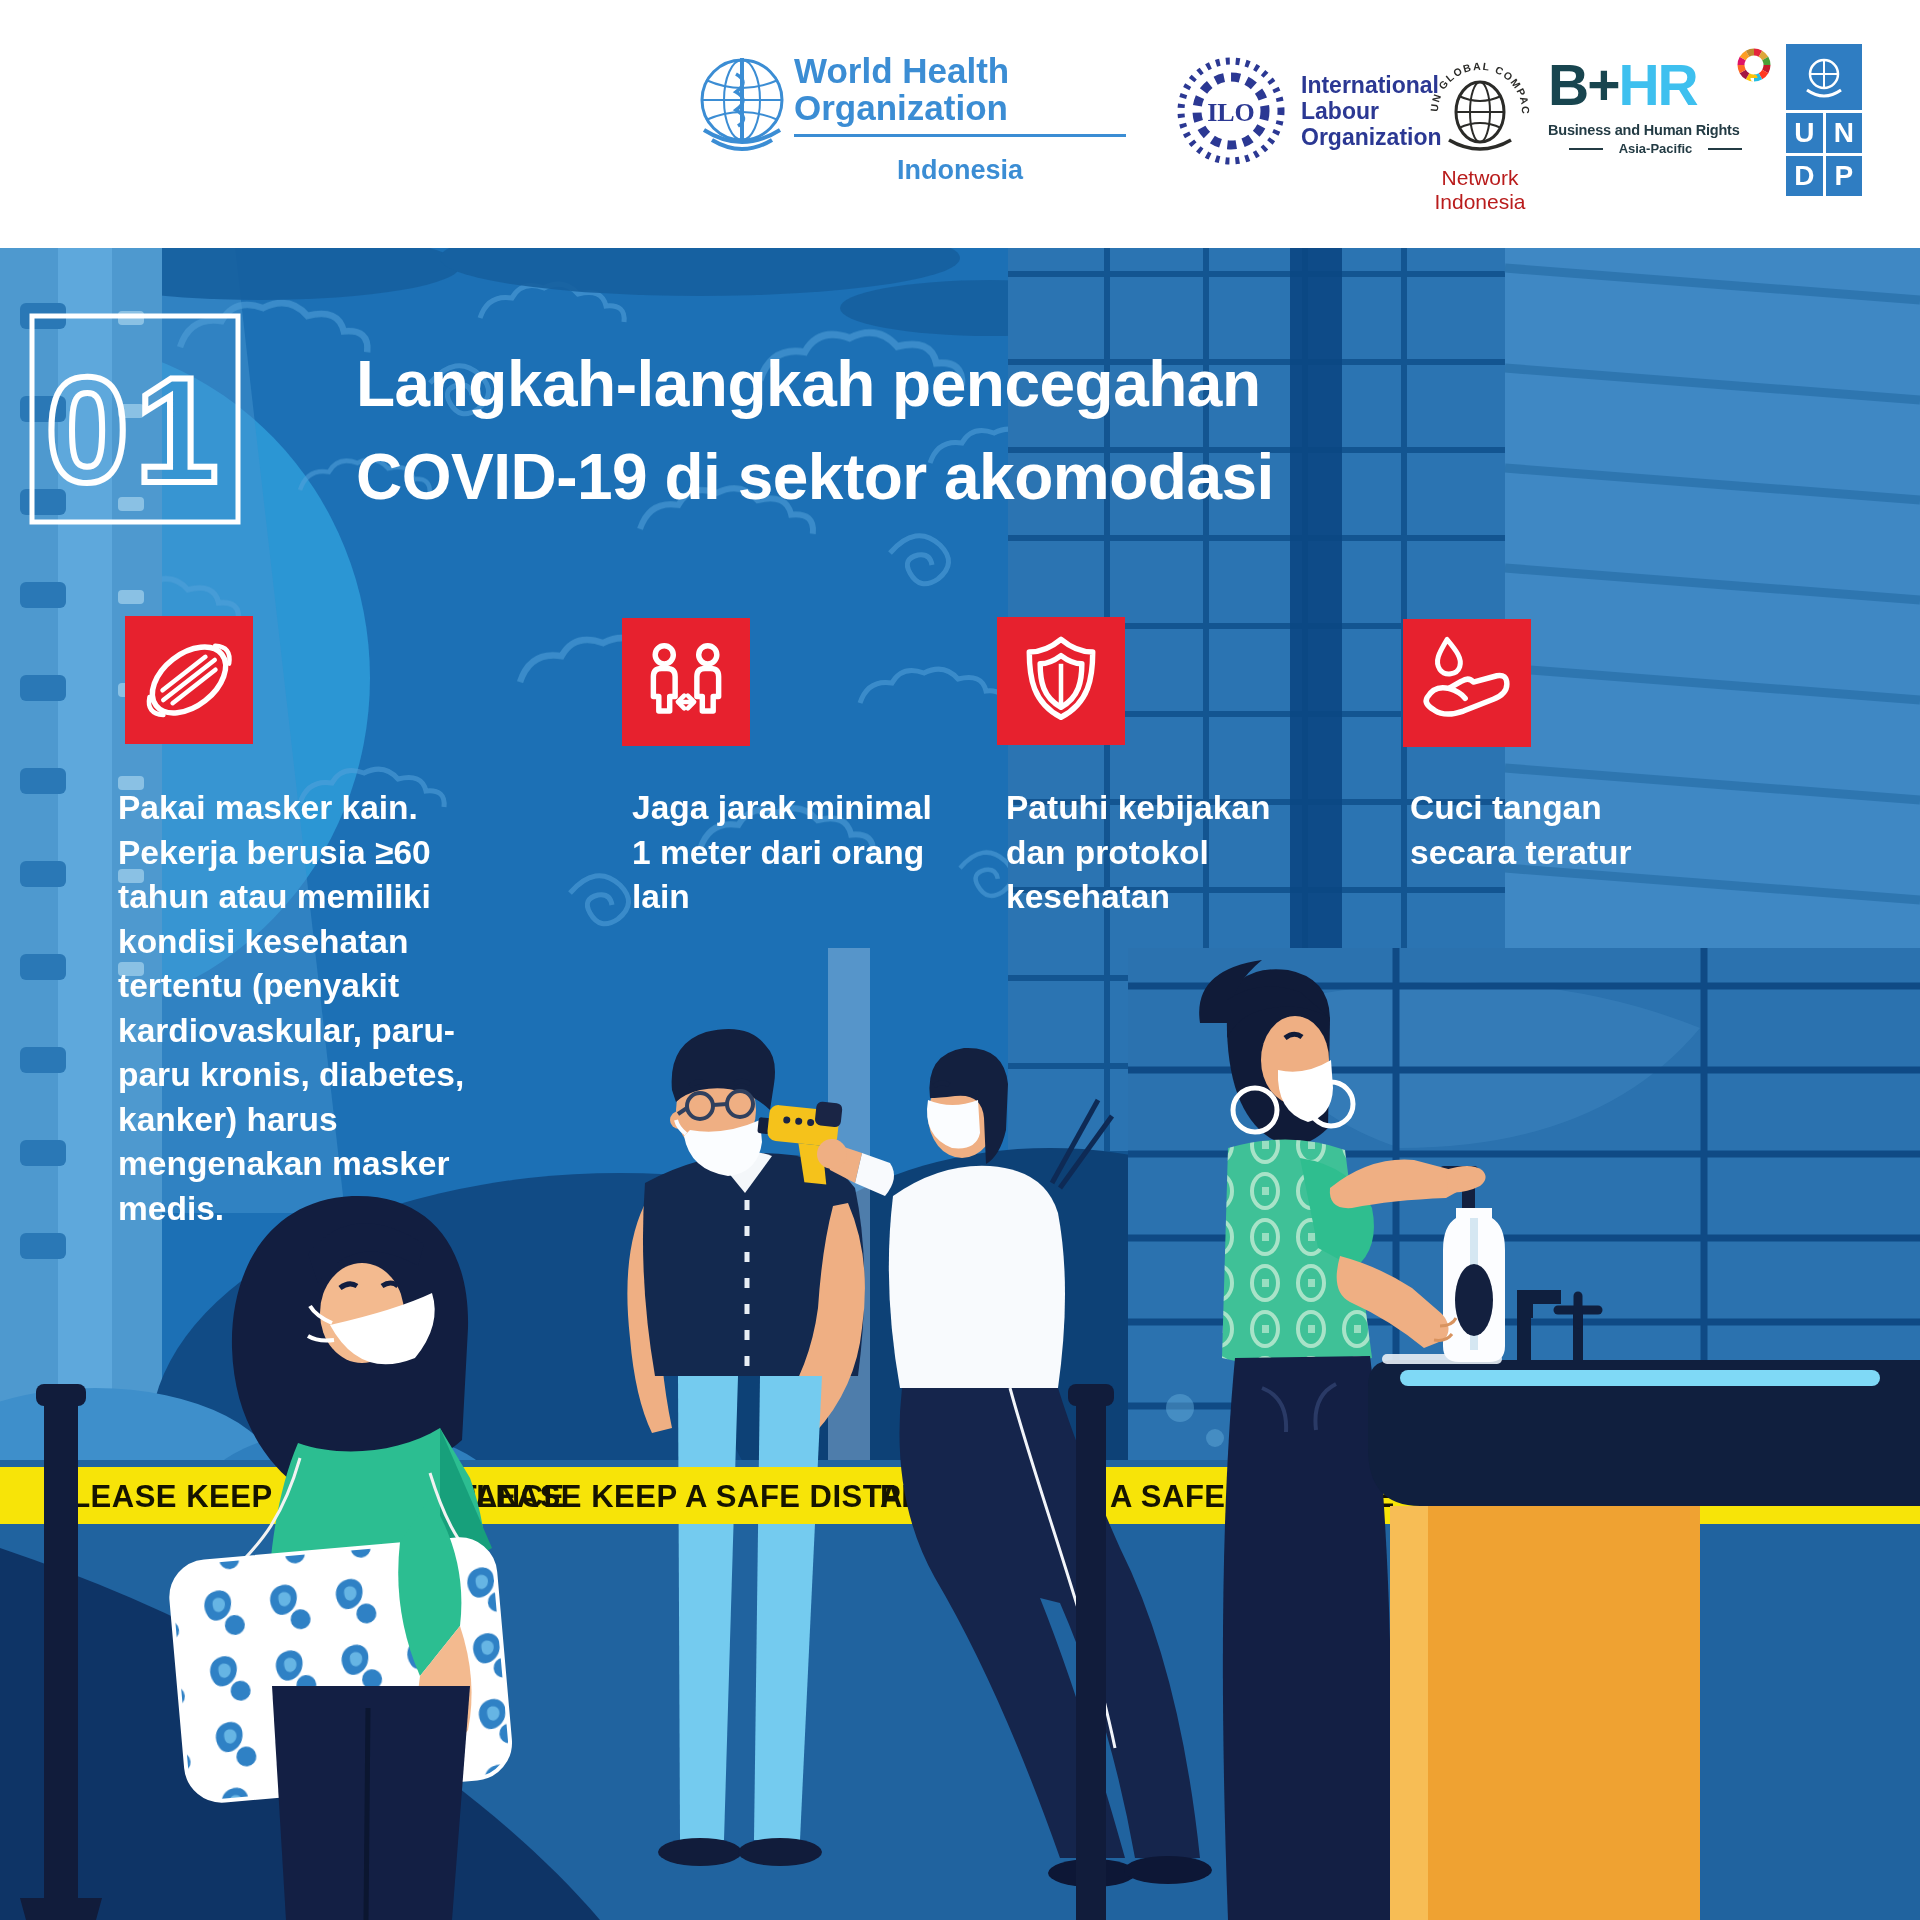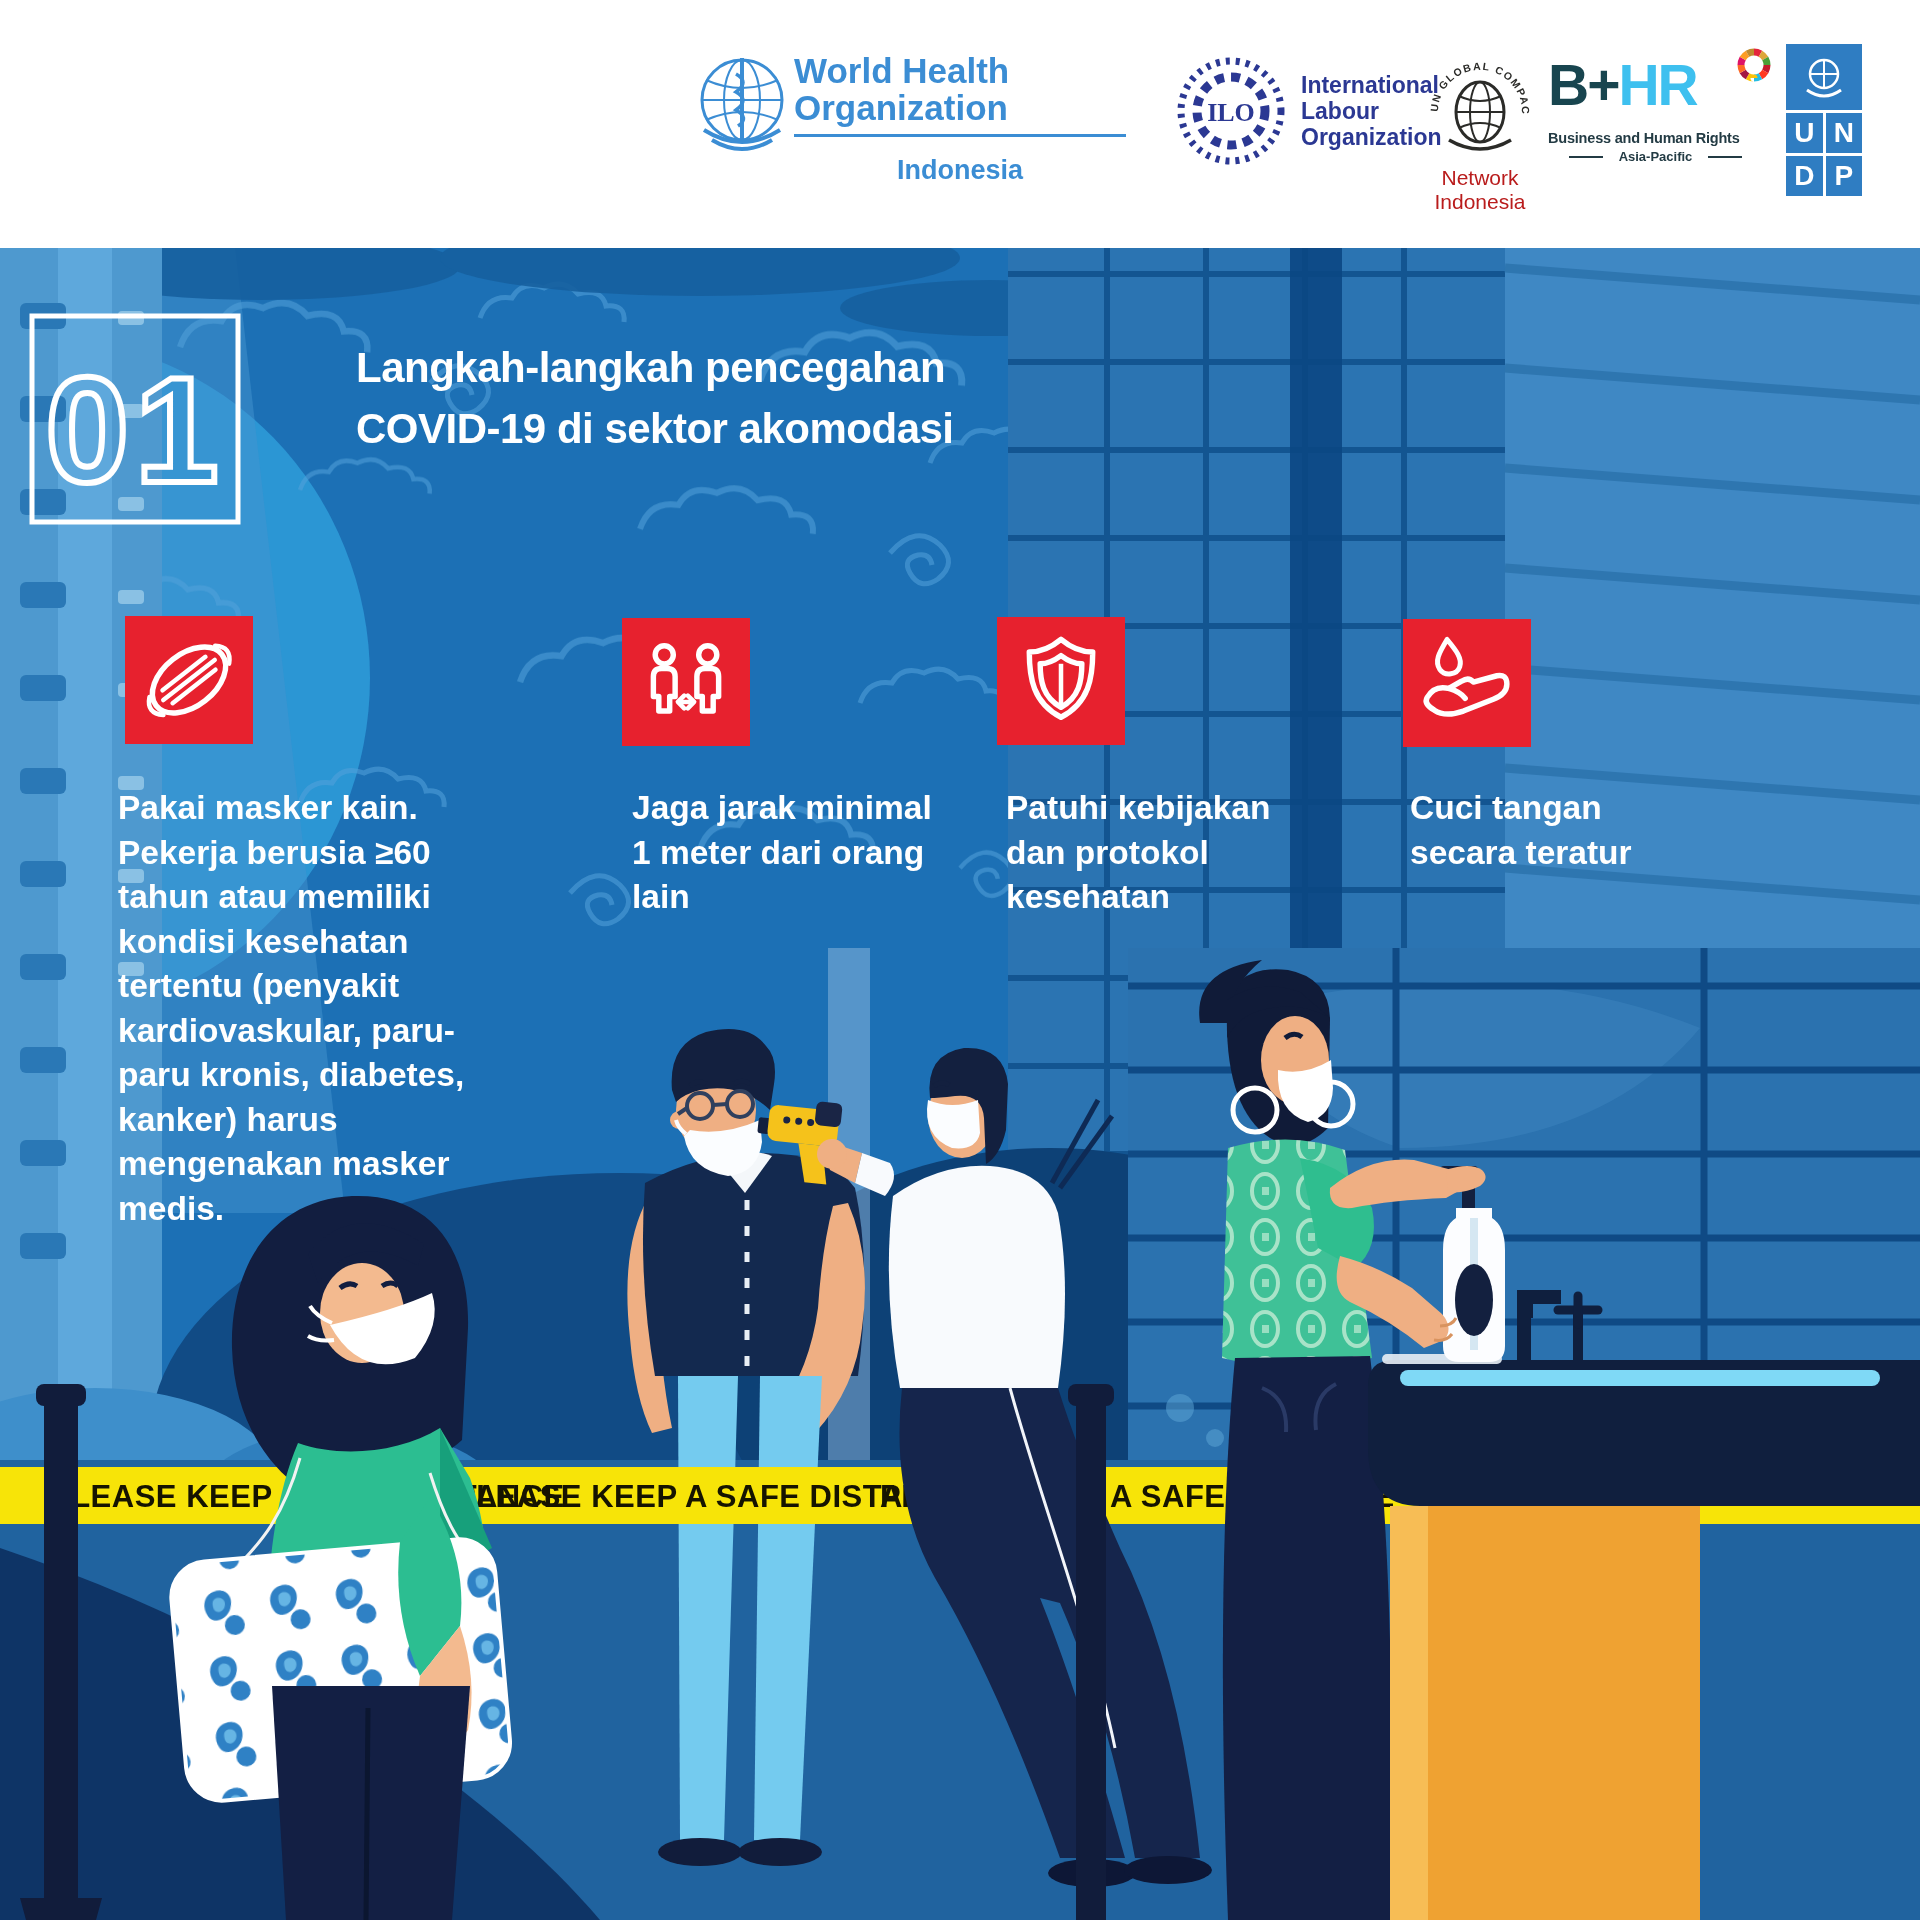--- a/index.html
+++ b/index.html
@@ -14,32 +14,32 @@
   .who-l{font-size:35px;line-height:37px;}
   .who-rule{height:3px;background:#3B8DD4;margin-top:8px;width:332px;}
   .who-country{font-size:27px;margin-top:18px;text-align:center;width:332px;}
   .ilo{left:1175px;top:55px;display:flex;gap:14px;align-items:center;}
   .ilo-txt{color:#2B3893;font-weight:700;font-size:23px;line-height:26px;}
   .ungc{left:1413px;top:46px;width:134px;text-align:center;color:#2b2b28;}
   .ungc-cap{font-size:21px;margin-top:4px;color:#b91c1c;}
   .bhr{left:1548px;top:56px;width:215px;}
   .bhr-row{position:relative;font-weight:800;font-size:57px;letter-spacing:-2px;line-height:58px;}
   .bhr-b{color:#18454F;} .bhr-hr{color:#3EC0EF;}
-  .bhr-sub{font-size:14.5px;font-weight:700;color:#233B44;margin-top:16px;letter-spacing:-0.2px;}
+  .bhr-sub{font-size:14.5px;font-weight:700;color:#233B44;margin-top:8px;letter-spacing:-0.2px;}
   .bhr-reg{display:flex;align-items:center;gap:16px;font-size:13px;font-weight:700;color:#233B44;margin-top:3px;justify-content:center;}
   .bhr-reg .dash{height:2px;background:#233B44;flex:0 0 34px;}
   .undp{left:1786px;top:44px;width:76px;display:flex;flex-direction:column;gap:3px;}
   .undp .blk{background:#2F7DC2;display:flex;align-items:center;justify-content:center;}
   .undp-emb{height:66px;}
   .undp-row{display:flex;gap:3px;}
   .undp-cell{width:36.5px;height:40px;background:#2F7DC2;color:#fff;font-weight:700;font-size:28px;
              display:flex;align-items:center;justify-content:center;}
 
   
-  .title{left:356px;top:338px;width:980px;color:#fff;font-weight:700;font-size:42px;line-height:1.45;
+  .title{left:356px;top:338px;width:980px;color:#fff;font-weight:700;font-size:64px;line-height:1.45;
          letter-spacing:-0.5px;}
   .icon-box{width:128px;height:128px;background:#E7212E;display:flex;align-items:center;justify-content:center;}
   .step{color:#fff;font-weight:700;font-size:33.5px;line-height:1.33;}
 </style>
 </head>
 <body>
 
 <div class="poster">
 
   <div class="abs" style="left:0;top:248px;width:1920px;height:1672px;background:#1C70B5;overflow:hidden;">

